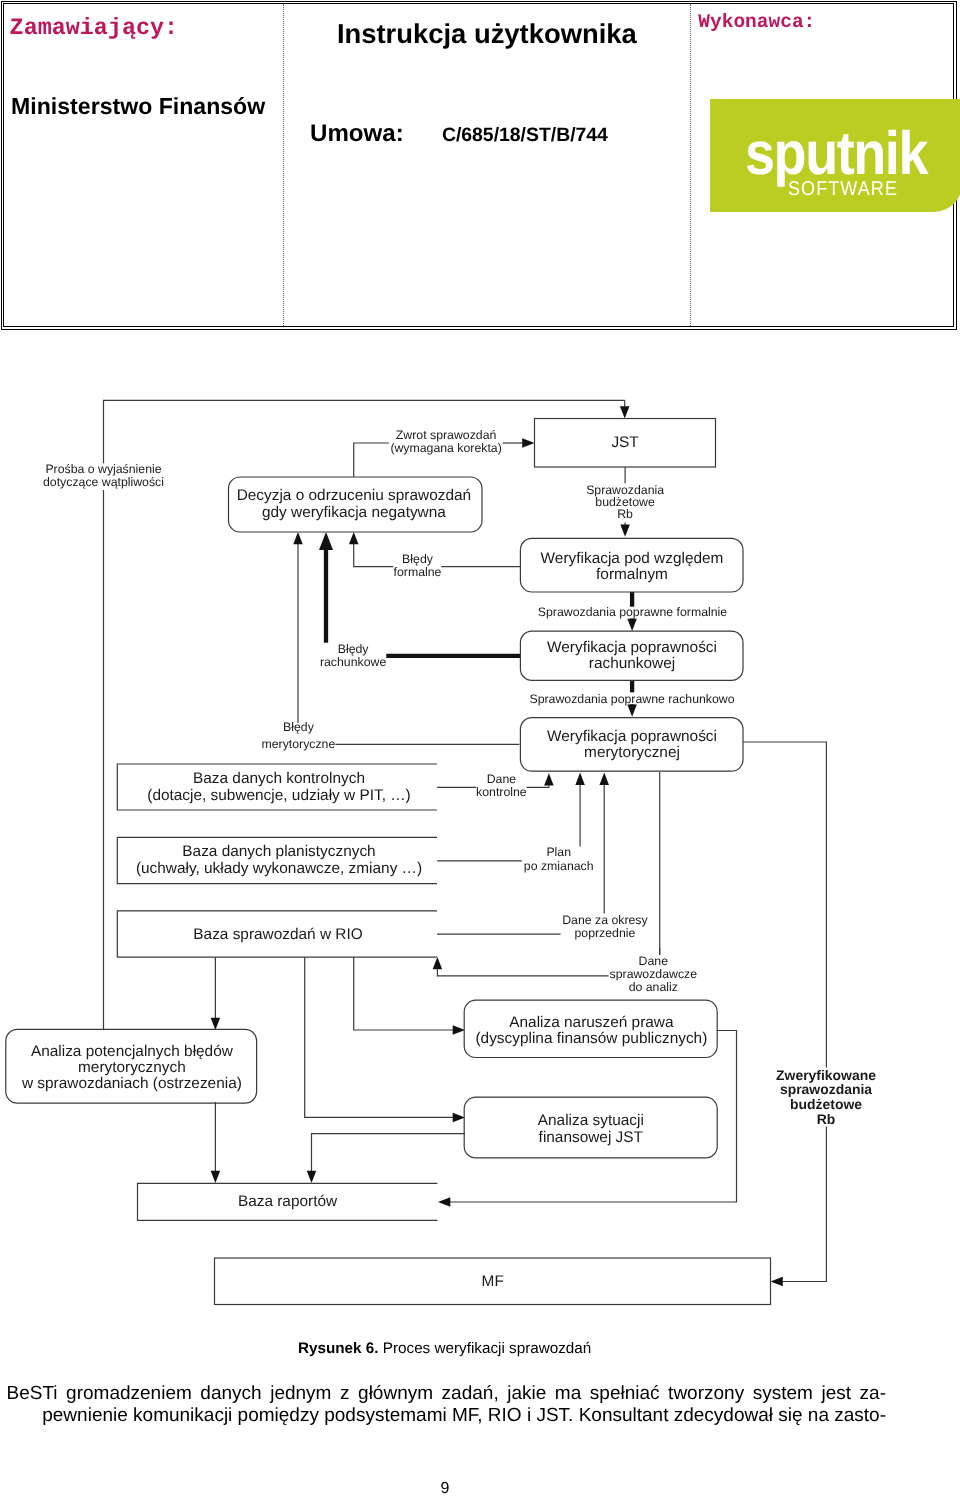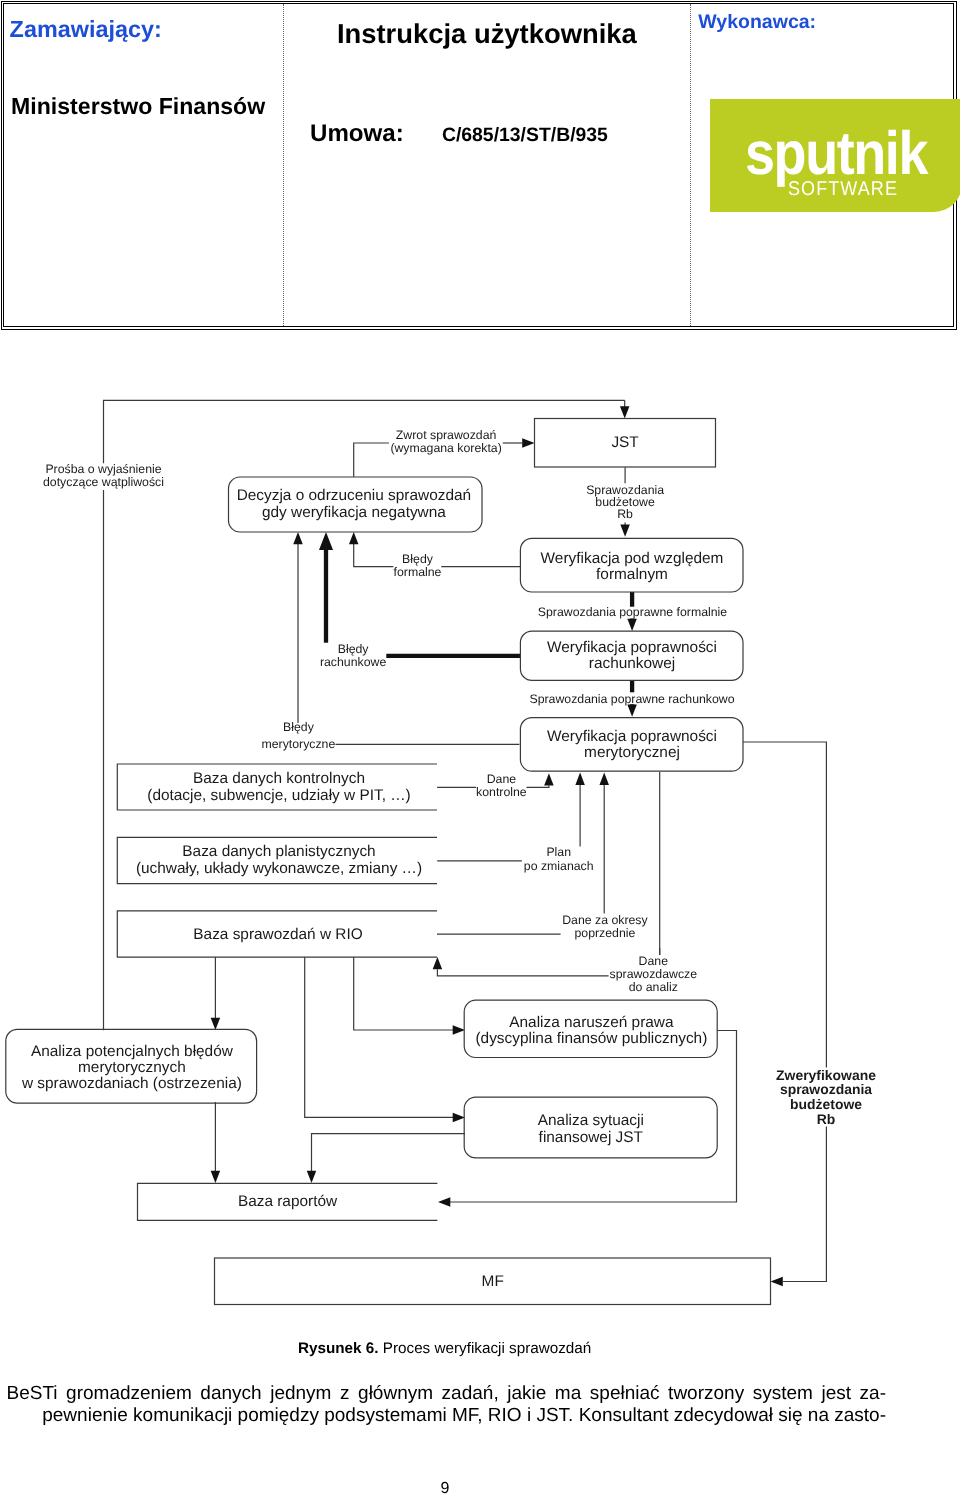--- a/index.html
+++ b/index.html
@@ -2,21 +2,21 @@
 <html><head>
 <meta charset="utf-8">
 <style>
   html,body{margin:0;padding:0;background:#fff;}
   body{width:960px;height:1498px;font-family:"Liberation Sans",sans-serif;color:#000;position:relative;overflow:hidden;-webkit-font-smoothing:antialiased;text-rendering:geometricPrecision;}
   .page{position:absolute;left:0;top:0;width:960px;height:1498px;}
   .hdr-outer{position:absolute;left:1px;top:1px;width:956px;height:329px;border:1.4px solid #000;box-sizing:border-box;}
   .hdr-inner{position:absolute;left:2.5px;top:2.5px;width:951px;height:324px;border:1.4px solid #000;box-sizing:border-box;}
   .vdiv{position:absolute;top:0;height:100%;width:0;border-left:1px dotted #666;}
   .tx{position:absolute;white-space:nowrap;}
-  .teal{color:#1d4ed8;font-weight:bold;}
+  .teal{color:#be185d;font-weight:bold;font-family:Liberation Mono, monospace;}
   .logo{position:absolute;background:#bbcc22;border-radius:0 0 28px 0;}
   .logo-name{position:absolute;color:#fff;font-weight:bold;letter-spacing:-1.6px;line-height:1;}
   .logo-sub{position:absolute;color:#fff;letter-spacing:1.6px;line-height:1;}
   #fig{position:absolute;left:0;top:0;width:960px;height:1330px;}
   .nlab{font-family:"Liberation Sans",sans-serif;font-size:15.4px;fill:#1a1a1a;text-anchor:middle;}
   .elab{font-family:"Liberation Sans",sans-serif;font-size:12.3px;fill:#1a1a1a;text-anchor:middle;}
   .elabb{font-family:"Liberation Sans",sans-serif;font-size:13.93px;font-weight:bold;fill:#1a1a1a;text-anchor:middle;}
   .bx{fill:none;stroke:#3a3a3a;stroke-width:1.2;}
   .ln{stroke:#3a3a3a;stroke-width:1.2;fill:none;}
   .lnT{stroke:#111;stroke-width:4.3;fill:none;}
@@ -36,21 +36,21 @@
   <div class="hdr-inner">
     <div class="vdiv" style="left:279px"></div>
     <div class="vdiv" style="left:686px"></div>
   </div>
 
   <div class="tx teal" style="left:9.6px;top:18.1px;font-size:23.4px;line-height:1">Zamawiający:</div>
   <div class="tx" style="left:11.1px;top:94.9px;font-size:23.1px;font-weight:bold;line-height:1">Ministerstwo Finansów</div>
 
   <div class="tx" style="left:336.9px;top:20px;font-size:27.4px;font-weight:bold;line-height:1">Instrukcja użytkownika</div>
   <div class="tx" style="left:310px;top:122.3px;font-size:24.1px;font-weight:bold;line-height:1">Umowa:</div>
-  <div class="tx" style="left:441.9px;top:125.9px;font-size:19.4px;font-weight:bold;line-height:1">C/685/13/ST/B/935</div>
+  <div class="tx" style="left:441.9px;top:125.9px;font-size:19.4px;font-weight:bold;line-height:1">C/685/18/ST/B/744</div>
 
   <div class="tx teal" style="left:698.3px;top:13.4px;font-size:19.5px;line-height:1">Wykonawca:</div>
 
   <div class="logo" style="left:710px;top:99px;width:252px;height:113px">
     <div class="logo-name" style="left:34.5px;top:23.5px;font-size:61px;transform-origin:0 0;transform:scaleX(0.885)">sputnik</div>
     <div class="logo-sub" style="left:77.5px;top:79.5px;font-size:20px;letter-spacing:1.2px;transform-origin:0 0;transform:scaleX(0.9)">SOFTWARE</div>
   </div>
 
   <svg id="fig" viewBox="0 0 960 1330" width="960" height="1330">
 

